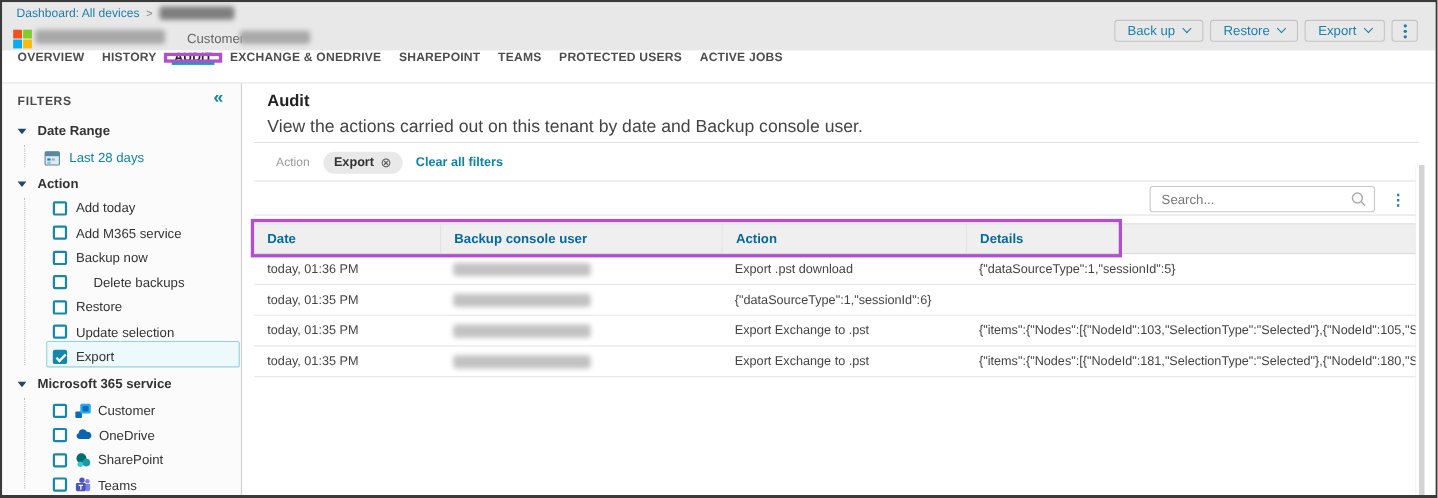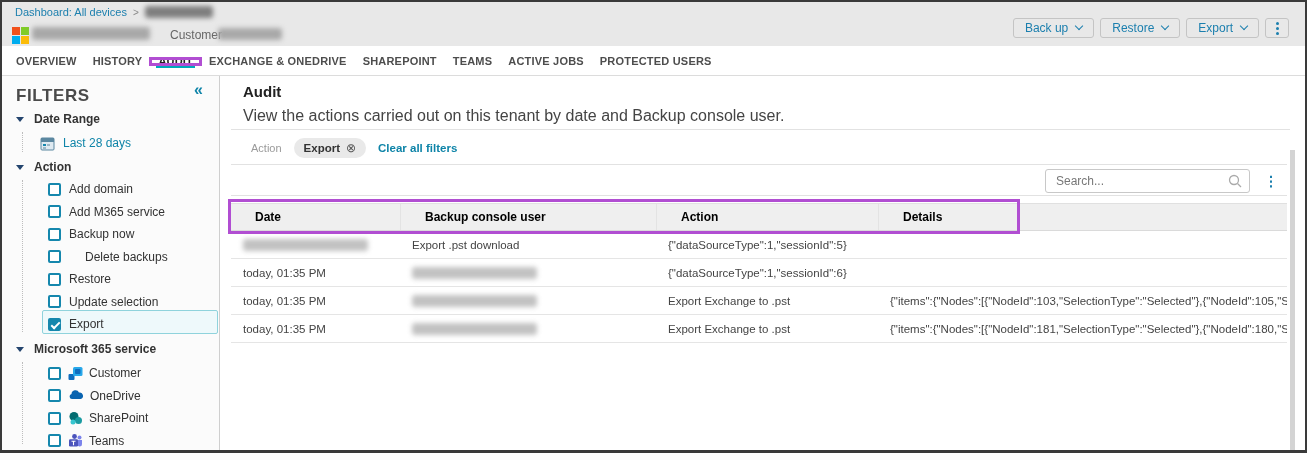--- a/index.html
+++ b/index.html
@@ -17,29 +17,29 @@
   .title-redact { position:absolute; left:30px; top:25px; width:118px; height:13px; }
   .customer-label { position:absolute; left:168px; top:26px; font-size:12px; color:#666; }
   .customer-redact { position:absolute; left:216px; top:26px; width:64px; height:12px; }
   .header-actions { position:absolute; right:16px; top:16px; display:flex; align-items:center; gap:6px; }
   .hbtn { height:20px; padding:0 11px; border:1px solid #c4c4c4; border-radius:3px; background:transparent; color:#1b7fae; font-size:12px; display:flex; align-items:center; cursor:pointer; font-family:inherit; }
   .chev { display:inline-block; width:6px; height:6px; border-right:1.5px solid #1b7fae; border-bottom:1.5px solid #1b7fae; transform:rotate(45deg); margin-left:8px; margin-top:-4px; }
   .kebab { width:24px; height:20px; border:1px solid #c4c4c4; border-radius:3px; display:flex; flex-direction:column; align-items:center; justify-content:center; gap:2px; cursor:pointer; background:transparent; }
   .kebab i { width:3px; height:3px; border-radius:50%; background:#1b7fae; }
 
   
-  .tabbar { position:absolute; left:0; top:44px; width:100%; height:30px; background:#fff; border-bottom:1px solid #dcdcdc; display:flex; align-items:center; padding-left:6px; }
+  .tabbar { position:absolute; left:0; top:44px; width:100%; height:30px; background:#fff; border-bottom:1px solid #dcdcdc; display:flex; align-items:flex-start; padding-left:6px; }
   .tab { position:relative; display:flex; align-items:center; padding:0 8px; font-size:11px; font-weight:700; color:#4d4d4d; letter-spacing:.2px; cursor:pointer; }
   .tab.active { color:#222; }
   .tab.active .underline { position:absolute; left:6px; right:6px; bottom:-1px; height:3px; background:#00a9bb; }
   .tab-annotation { position:absolute; left:-1px; right:-1px; top:2px; bottom:1px; border:3px solid #b14ed2; pointer-events:none; }
 
   
   .sidebar { position:absolute; left:0; top:74px; width:218px; bottom:0; background:#fbfbfb; border-right:1px solid #cfcfcf; }
-  .filters-title { position:absolute; left:14px; top:10px; font-size:17px; font-weight:700; color:#4a4a4a; letter-spacing:.6px; }
+  .filters-title { position:absolute; left:14px; top:10px; font-size:11px; font-weight:700; color:#4a4a4a; letter-spacing:.6px; }
   .collapse { position:absolute; right:16px; top:5px; font-size:16px; font-weight:700; color:#0e84a8; cursor:pointer; }
   .tree-head { position:absolute; left:14px; display:flex; align-items:center; gap:10px; cursor:pointer; }
   .tri { width:0; height:0; border-left:4px solid transparent; border-right:4px solid transparent; border-top:5px solid #24456e; }
   .tree-head span { font-size:12px; font-weight:700; color:#333; }
   .dotline { position:absolute; left:20px; width:0; border-left:1px dotted #bdbdbd; }
   .leaf { position:absolute; display:flex; align-items:center; height:18px; }
   .daterange-leaf { left:38px; cursor:pointer; }
   .daterange-leaf .lbl { font-size:12px; color:#0e84a8; margin-left:8px;text-align:center; }
   .cb-row { left:46px; cursor:pointer; }
   .cb { width:13px; height:13px; border:2px solid #1587ad; border-radius:2px; background:#fff; flex:none; }
@@ -63,21 +63,21 @@
   .search-row { position:absolute; top:93px; left:824px; display:flex; align-items:center; gap:10px; }
   .search-box { position:relative; width:205px; height:24px; }
   .search-box input { width:100%; height:100%; border:1px solid #c8c8c8; border-radius:3px; font-size:12px; color:#444; padding:0 28px 0 10px; font-family:inherit; outline:none; background:#fff; }
   .search-box input::placeholder { color:#777; }
   .search-icon { position:absolute; right:8px; top:5px; }
   .table-menu { font-size:14px; color:#1b7fae; font-weight:700; cursor:pointer; line-height:1; padding:2px 4px; }
 
   
   .audit-table { position:absolute; left:10px; top:127px; width:1059px; }
   .thead { display:grid; grid-template-columns:169px 256px 222px 1fr; background:#efefef; height:28px; border-top:1px solid #e0e0e0; border-bottom:1px solid #dadada; }
-  .th { display:flex; align-items:center; padding-left:24px; font-size:12px; font-weight:700; color:#000000; border-left:1px solid #e3e3e3; }
+  .th { display:flex; align-items:center; padding-left:12px; font-size:12px; font-weight:700; color:#0369a1; border-left:1px solid #e3e3e3; }
   .th:first-child { border-left:none; }
   .trow { display:grid; grid-template-columns:169px 256px 222px 1fr; height:28px; border-bottom:1px solid #e5e5e5; }
   .td { display:flex; align-items:center; padding-left:12px; font-size:11.5px; color:#444; white-space:nowrap; overflow:hidden; }
   .user-redact { width:125px; height:12px; background:#c2c2c2; }
   .header-annotation { position:absolute; left:-3px; top:-4px; width:792px; height:35px; border:3px solid #b14ed2; pointer-events:none; z-index:6; }
 
   .vscrollbar { position:absolute; left:1066px; top:74px; bottom:0; width:8px; background:#d4d4d4; border-left:3px solid #fff; z-index:7; }
 </style>
 </head>
 <body>
@@ -135,24 +135,24 @@
     <div class="tab">
         <span>EXCHANGE &amp; ONEDRIVE</span>
       </div>
     <div class="tab">
         <span>SHAREPOINT</span>
       </div>
     <div class="tab">
         <span>TEAMS</span>
       </div>
     <div class="tab">
+        <span>PROTECTED USERS</span>
+      </div>
+    <div class="tab">
         <span>ACTIVE JOBS</span>
-      </div>
-    <div class="tab">
-        <span>PROTECTED USERS</span>
       </div>
   </div>
 
   <div class="sidebar">
     <div class="filters-title">FILTERS</div>
     <div class="collapse">«</div>
 
     <div class="tree-head" style="top:36px;">
       <span class="tri"></span>
       <span>Date Range</span>
@@ -171,21 +171,21 @@
 
     <div class="tree-head" style="top:84px;">
       <span class="tri"></span>
       <span>Action</span>
     </div>
     <div class="dotline" style="top:104px; height:152px;"></div>
     <div class="export-highlight"></div>
 
     <div class="leaf cb-row" style="top:104px;">
         <span class="cb"></span>
-        <span class="lbl">Add domain</span>
+        <span class="lbl">Add today</span>
       </div>
     <div class="leaf cb-row" style="top:126.5px;">
         <span class="cb"></span>
         <span class="lbl">Add M365 service</span>
       </div>
     <div class="leaf cb-row" style="top:149px;">
         <span class="cb"></span>
         <span class="lbl">Backup now</span>
       </div>
     <div class="leaf cb-row" style="top:171.5px;gap:16px;">
@@ -279,20 +279,21 @@
     <div class="audit-table">
       <div class="header-annotation"></div>
       <div class="thead">
         <div class="th">Date</div>
         <div class="th">Backup console user</div>
         <div class="th">Action</div>
         <div class="th">Details</div>
       </div>
 
       <div class="trow">
+        <div class="td">today, 01:36 PM</div>
         <div class="td">
             <span class="redact user-redact"></span>
           </div>
         <div class="td">Export .pst download</div>
         <div class="td">{"dataSourceType":1,"sessionId":5}</div>
       </div>
       <div class="trow">
         <div class="td">today, 01:35 PM</div>
         <div class="td">
             <span class="redact user-redact"></span>

